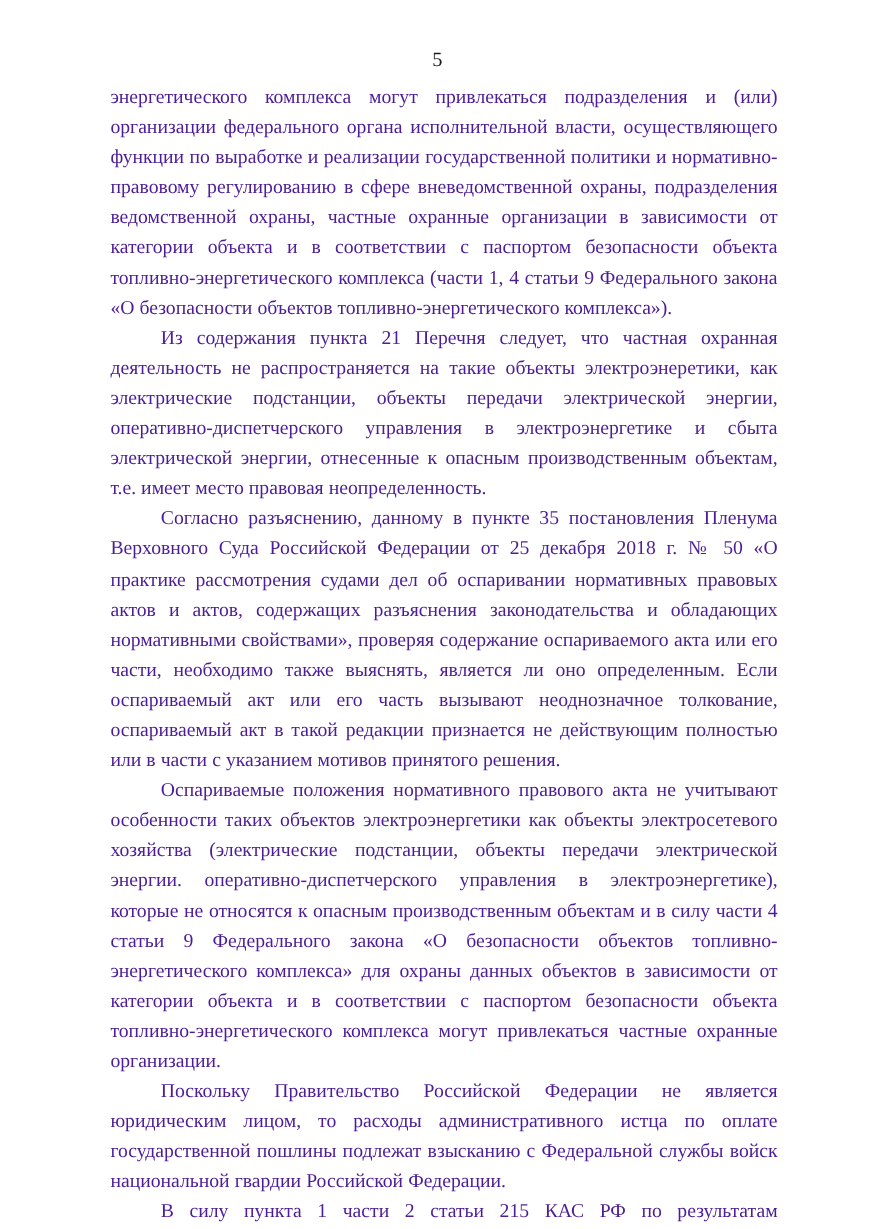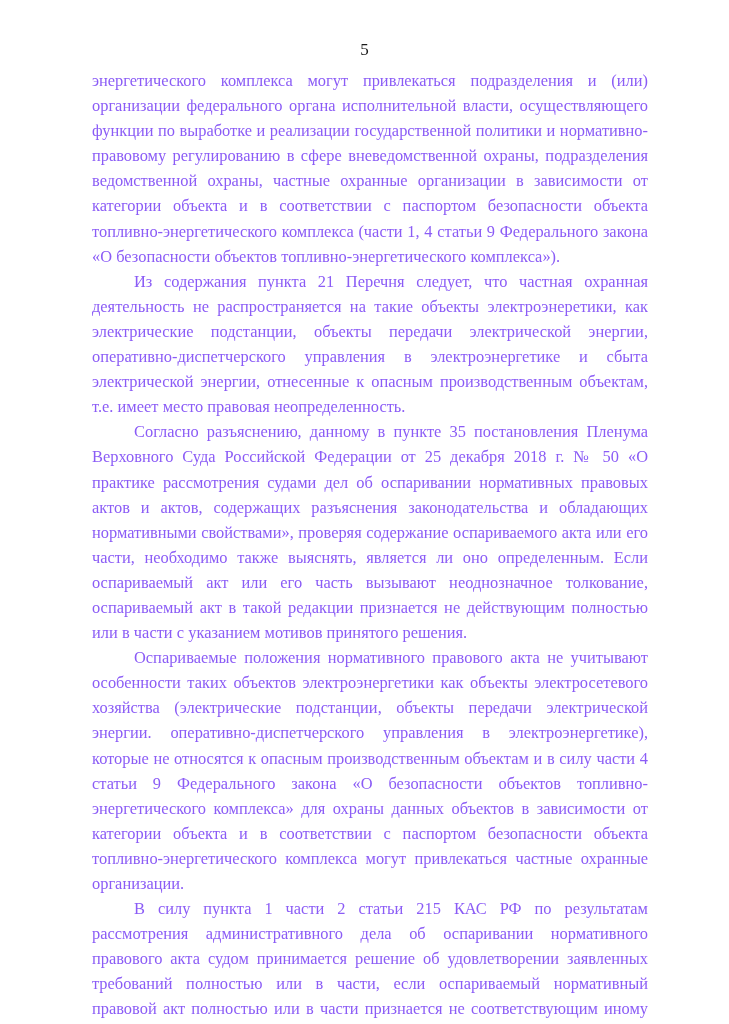--- a/index.html
+++ b/index.html
@@ -41,21 +41,21 @@
     width: 556px;
   }
   p.para {
     margin: 0 0 0 0;
     padding: 0;
     text-align: justify;
     text-justify: inter-word;
     text-indent: 42px;
     font-size: 16.4px;
     line-height: 25.1px;
-    color: #8b5cf6;
+    color: #4c1d95;
     hyphens: none;
     word-spacing: 0.1px;
   }
   p.para.no-indent {
     text-indent: 0;
   }
 </style>
 </head>
 <body>
 
@@ -66,17 +66,18 @@
   <div class="body-text">
 
     <p class="para no-indent">энергетического комплекса могут привлекаться подразделения и (или) организации федерального органа исполнительной власти, осуществляющего функции по выработке и реализации государственной политики и нормативно-правовому регулированию в сфере вневедомственной охраны, подразделения ведомственной охраны, частные охранные организации в зависимости от категории объекта и в соответствии с паспортом безопасности объекта топливно-энергетического комплекса (части 1, 4 статьи 9 Федерального закона «О безопасности объектов топливно-энергетического комплекса»).</p>
 
     <p class="para">Из содержания пункта 21 Перечня следует, что частная охранная деятельность не распространяется на такие объекты электроэнеретики, как электрические подстанции, объекты передачи электрической энергии, оперативно-диспетчерского управления в электроэнергетике и сбыта электрической энергии, отнесенные к опасным производственным объектам, т.е. имеет место правовая неопределенность.</p>
 
     <p class="para">Согласно разъяснению, данному в пункте 35 постановления Пленума Верховного Суда Российской Федерации от 25 декабря 2018 г. № 50 «О практике рассмотрения судами дел об оспаривании нормативных правовых актов и актов, содержащих разъяснения законодательства и обладающих нормативными свойствами», проверяя содержание оспариваемого акта или его части, необходимо также выяснять, является ли оно определенным. Если оспариваемый акт или его часть вызывают неоднозначное толкование, оспариваемый акт в такой редакции признается не действующим полностью или в части с указанием мотивов принятого решения.</p>
 
     <p class="para">Оспариваемые положения нормативного правового акта не учитывают особенности таких объектов электроэнергетики как объекты электросетевого хозяйства (электрические подстанции, объекты передачи электрической энергии. оперативно-диспетчерского управления в электроэнергетике), которые не относятся к опасным производственным объектам и в силу части 4 статьи 9 Федерального закона «О безопасности объектов топливно-энергетического комплекса» для охраны данных объектов в зависимости от категории объекта и в соответствии с паспортом безопасности объекта топливно-энергетического комплекса могут привлекаться частные охранные организации.</p>
 
+    <p class="para">Поскольку Правительство Российской Федерации не является юридическим лицом, то расходы административного истца по оплате государственной пошлины подлежат взысканию с Федеральной службы войск национальной гвардии Российской Федерации.</p>
 
     <p class="para">В силу пункта 1 части 2 статьи 215 КАС РФ по результатам рассмотрения административного дела об оспаривании нормативного правового акта судом принимается решение об удовлетворении заявленных требований полностью или в части, если оспариваемый нормативный правовой акт полностью или в части признается не соответствующим иному нормативному правовому акту, имеющему большую юридическую силу, и не действующим полностью или в части со дня его принятия или с иной определенной судом даты.</p>
 
   </div>
 </div>
 
 </body></html>

